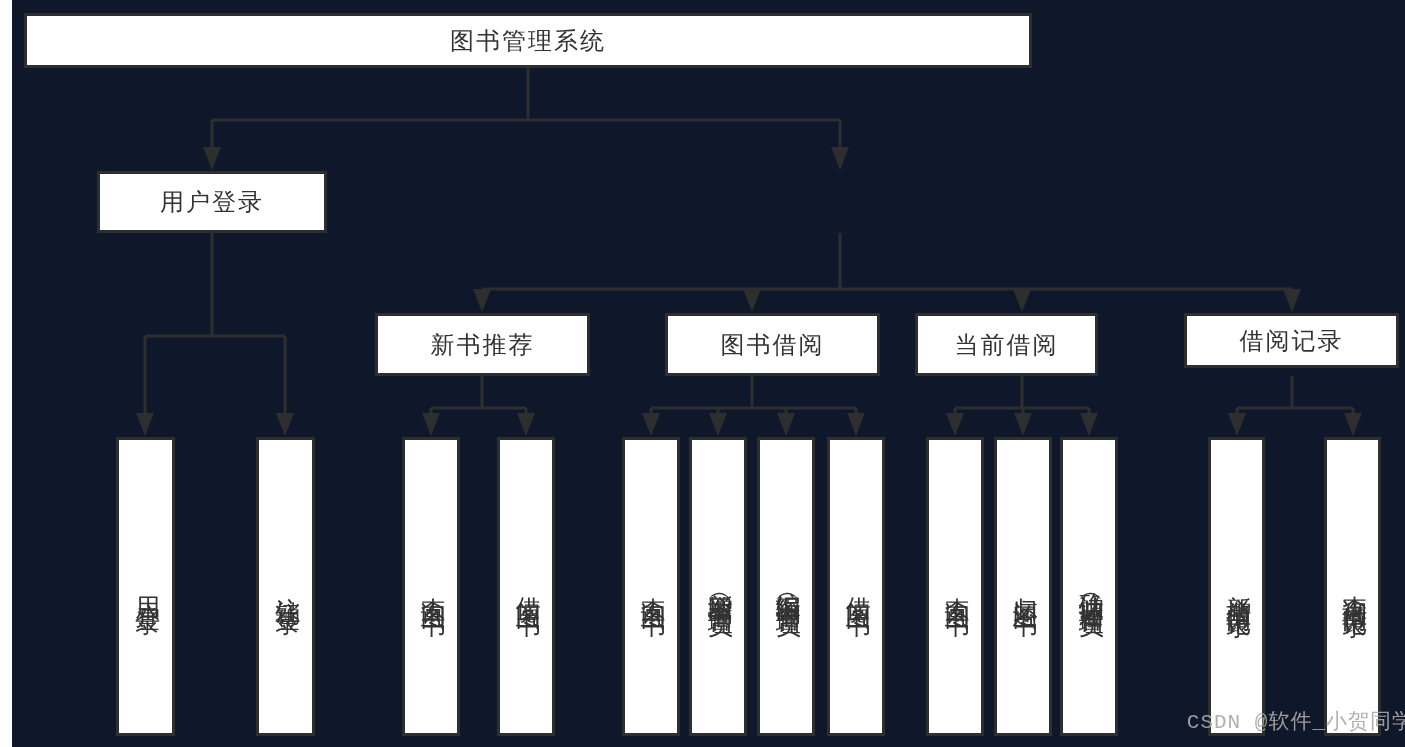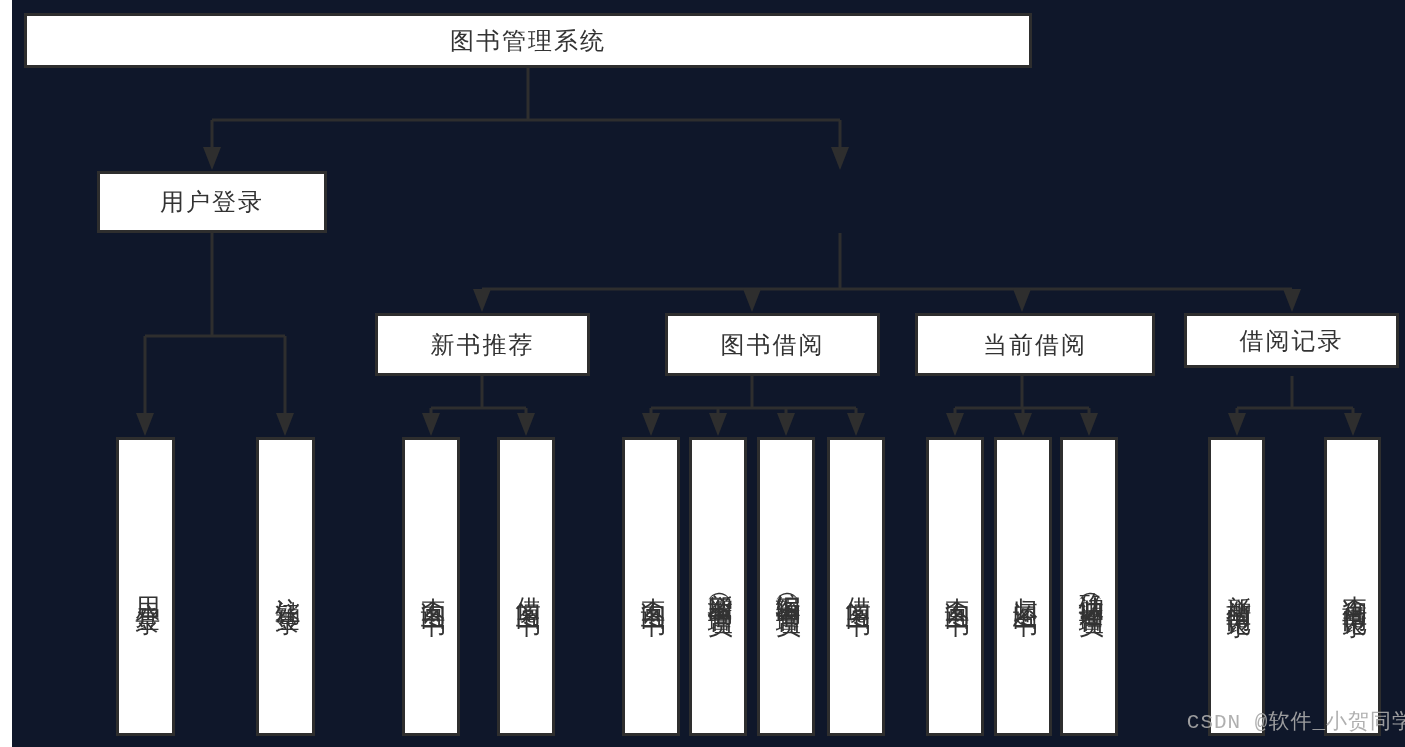--- a/index.html
+++ b/index.html
@@ -94,21 +94,21 @@
       <polygon points="1332,413 1350,413 1341,436"></polygon>
     </g>
   </svg>
 
   <div class="box" style="left:12px; top:13px; width:1008px; height:55px;">图书管理系统</div>
 
   <div class="box" style="left:85px; top:171px; width:230px; height:62px;">用户登录</div>
 
   <div class="box" style="left:363px; top:313px; width:215px; height:63px;">新书推荐</div>
   <div class="box" style="left:653px; top:313px; width:215px; height:63px;">图书借阅</div>
-  <div class="box" style="left:903px; top:313px; width:240px; height:63px;">当前借阅</div>
+  <div class="box" style="left:903px; top:313px; width:183px; height:63px;">当前借阅</div>
   <div class="box" style="left:1172px; top:313px; width:215px; height:55px;">借阅记录</div>
 
   <div class="box leaf" style="left:104px; top:437px; width:59px; height:299px;">
     <span>用户登录</span>
   </div>
   <div class="box leaf" style="left:244px; top:437px; width:59px; height:299px;">
     <span>注销登录</span>
   </div>
 
   <div class="box leaf" style="left:390px; top:437px; width:58px; height:299px;">

